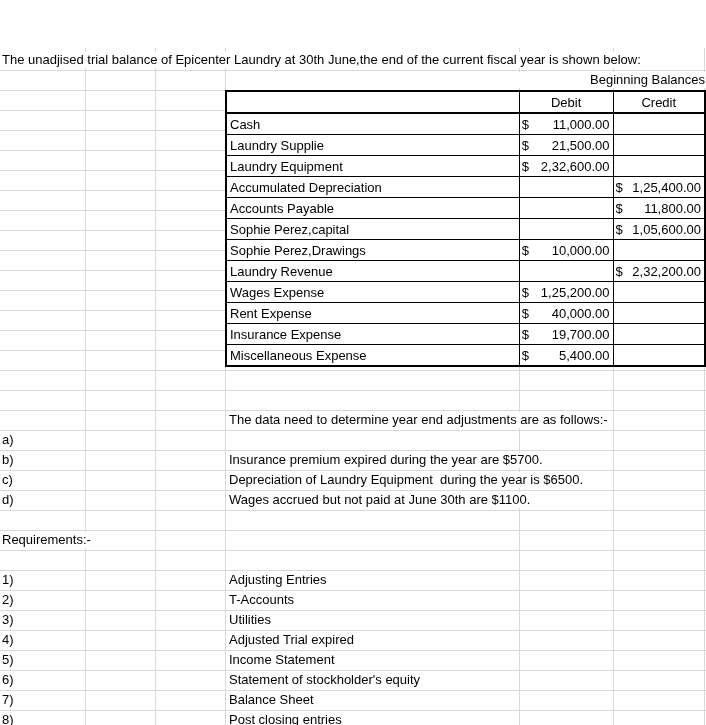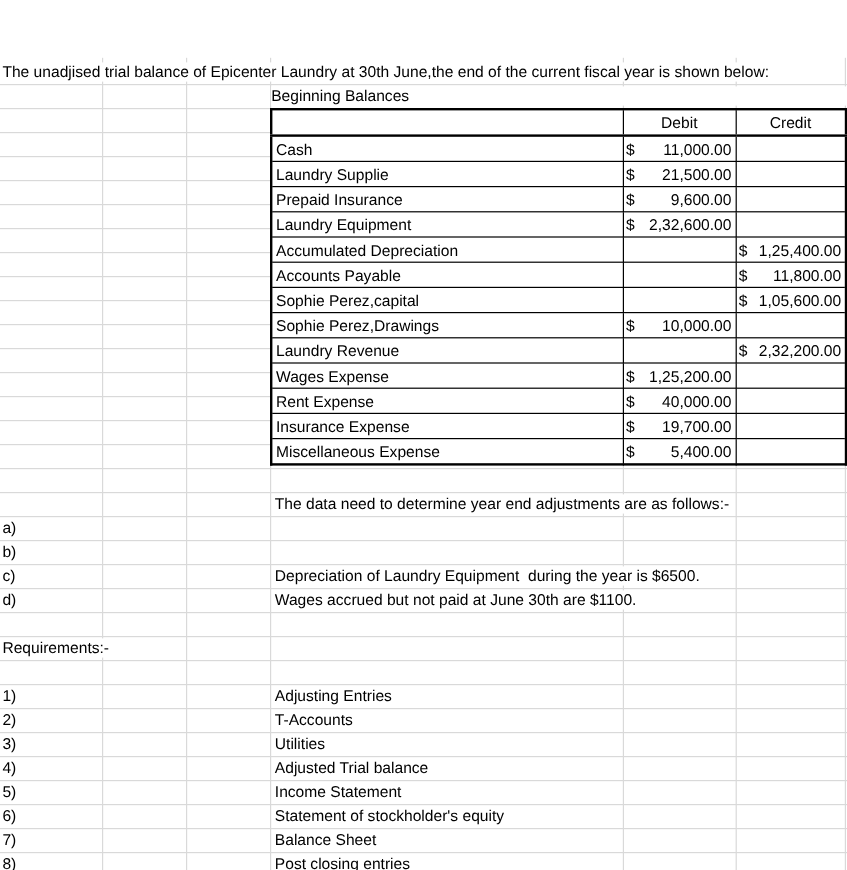--- a/index.html
+++ b/index.html
@@ -10,21 +10,21 @@
     font-size:13px;
     margin-top:48px;
   }
   #gridlines{position:absolute;inset:0;z-index:0;}
   .vline{position:absolute;top:0;bottom:0;width:1px;background:#d9d9d9;}
   .hline{position:absolute;left:0;right:0;height:1px;background:#d9d9d9;}
   .cell-text{
     position:absolute;z-index:1;height:16px;line-height:16px;
     white-space:pre;background:#fff;padding:0 2px;
   }
-  .caption{text-align:left;padding:0;}
+  .caption{text-align:right;padding:0;}
   .tb{
     position:absolute;left:225px;top:42px;z-index:1;
     border-collapse:collapse;table-layout:fixed;background:#fff;
     border:2px solid #000;font-size:13px;
   }
   .tb td{
     border:1px solid #000;height:20px;padding:0;overflow:hidden;
     line-height:19px;vertical-align:middle;white-space:pre;
   }
   .tb td.desc{padding-left:3px;}
@@ -102,25 +102,20 @@
         <td class="desc">Cash</td>
         <td><div class="amt"><span>$</span><span>11,000.00</span></div></td>
         <td><div class="amt"><span></span><span></span></div></td>
       </tr>
       <tr>
         <td class="desc">Laundry Supplie</td>
         <td><div class="amt"><span>$</span><span>21,500.00</span></div></td>
         <td><div class="amt"><span></span><span></span></div></td>
       </tr>
       <tr>
-        <td class="desc">Prepaid Insurance</td>
-        <td><div class="amt"><span>$</span><span>9,600.00</span></div></td>
-        <td><div class="amt"><span></span><span></span></div></td>
-      </tr>
-      <tr>
         <td class="desc">Laundry Equipment</td>
         <td><div class="amt"><span>$</span><span>2,32,600.00</span></div></td>
         <td><div class="amt"><span></span><span></span></div></td>
       </tr>
       <tr>
         <td class="desc">Accumulated Depreciation</td>
         <td><div class="amt"><span></span><span></span></div></td>
         <td><div class="amt"><span>$</span><span>1,25,400.00</span></div></td>
       </tr>
       <tr>
@@ -164,35 +159,36 @@
         <td><div class="amt"><span></span><span></span></div></td>
       </tr>
 
     </tbody>
   </table>
 
   <div class="cell-text" style="left:227px;top:364px">The data need to determine year end adjustments are as follows:-</div>
 
   <div class="cell-text" style="left:0;top:384px">a)</div>
   <div class="cell-text" style="left:0;top:404px">b)</div>
+  <div class="cell-text" style="left:227px;top:404px">Insurance premium expired during the year are $5700.</div>
   <div class="cell-text" style="left:0;top:424px">c)</div>
   <div class="cell-text" style="left:227px;top:424px">Depreciation of Laundry Equipment  during the year is $6500.</div>
   <div class="cell-text" style="left:0;top:444px">d)</div>
   <div class="cell-text" style="left:227px;top:444px">Wages accrued but not paid at June 30th are $1100.</div>
 
   <div class="cell-text" style="left:0;top:484px">Requirements:-</div>
 
   <div class="cell-text" style="left:0;top:524px">1)</div>
   <div class="cell-text" style="left:227px;top:524px">Adjusting Entries</div>
   <div class="cell-text" style="left:0;top:544px">2)</div>
   <div class="cell-text" style="left:227px;top:544px">T-Accounts</div>
   <div class="cell-text" style="left:0;top:564px">3)</div>
   <div class="cell-text" style="left:227px;top:564px">Utilities</div>
   <div class="cell-text" style="left:0;top:584px">4)</div>
-  <div class="cell-text" style="left:227px;top:584px">Adjusted Trial balance</div>
+  <div class="cell-text" style="left:227px;top:584px">Adjusted Trial expired</div>
   <div class="cell-text" style="left:0;top:604px">5)</div>
   <div class="cell-text" style="left:227px;top:604px">Income Statement</div>
   <div class="cell-text" style="left:0;top:624px">6)</div>
   <div class="cell-text" style="left:227px;top:624px">Statement of stockholder's equity</div>
   <div class="cell-text" style="left:0;top:644px">7)</div>
   <div class="cell-text" style="left:227px;top:644px">Balance Sheet</div>
   <div class="cell-text" style="left:0;top:664px">8)</div>
   <div class="cell-text" style="left:227px;top:664px">Post closing entries</div>
   <div class="cell-text" style="left:0;top:684px">9)</div>
   <div class="cell-text" style="left:227px;top:684px">Post closing trial balance.</div>

